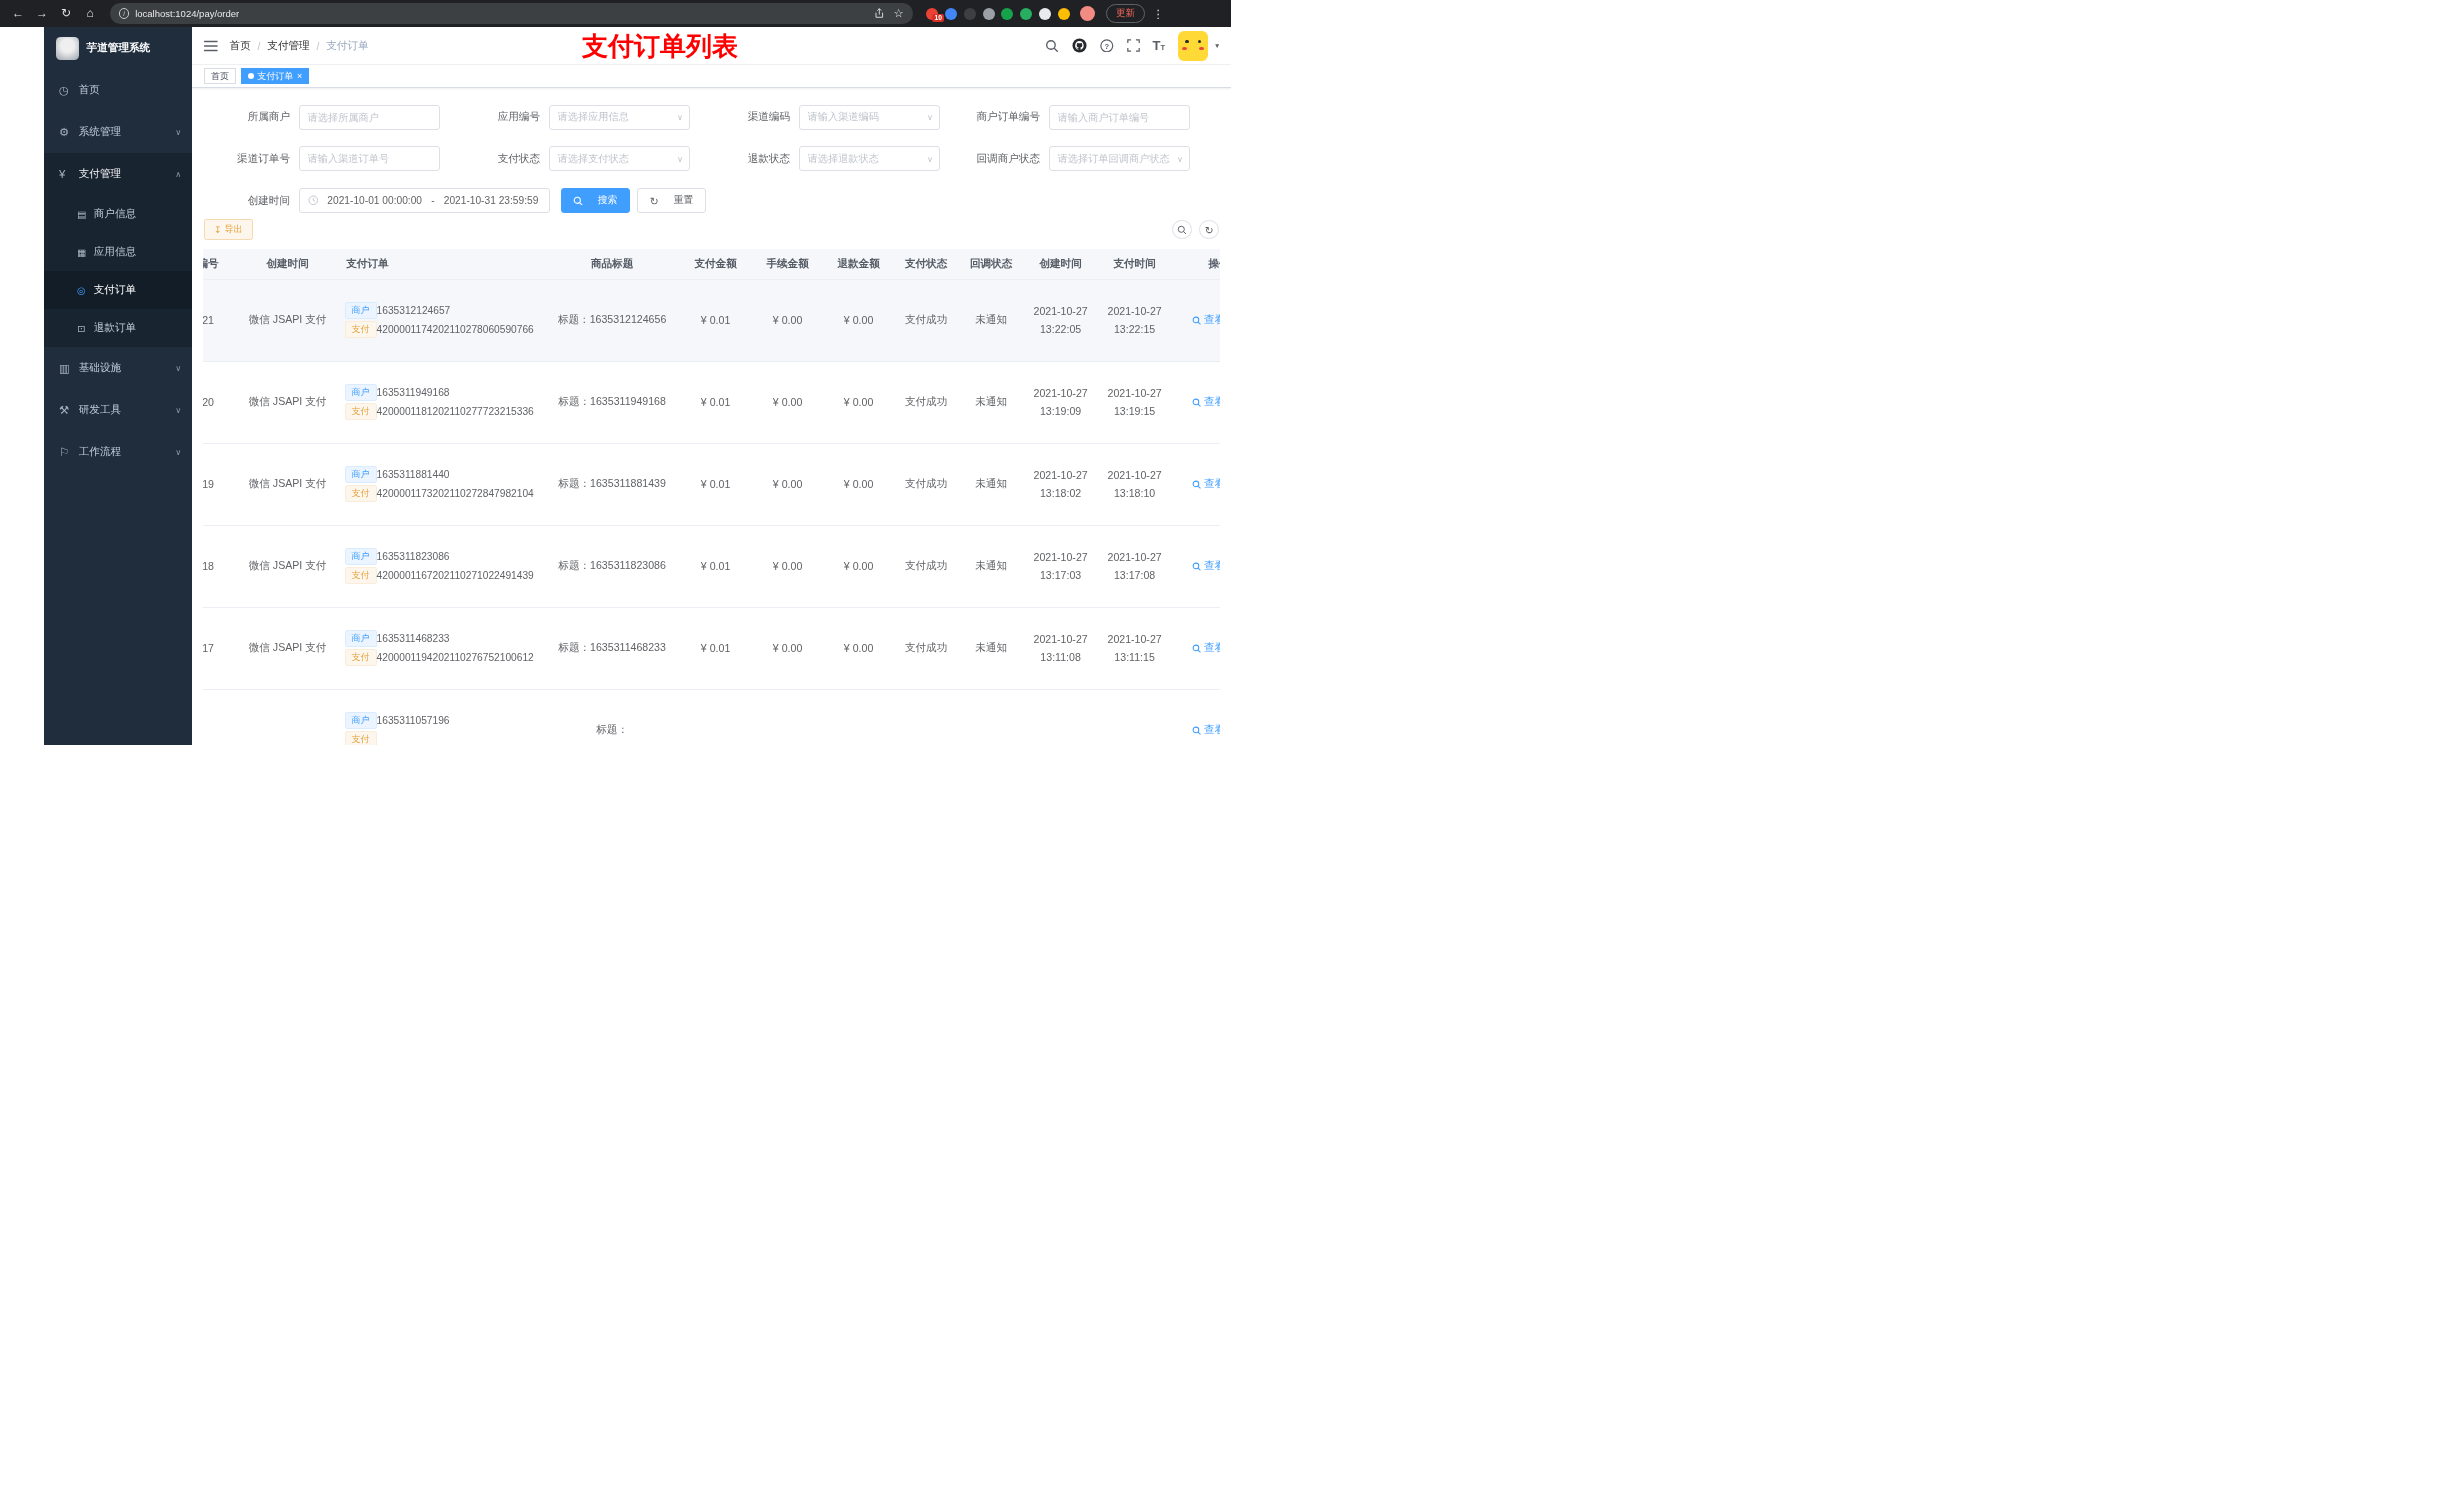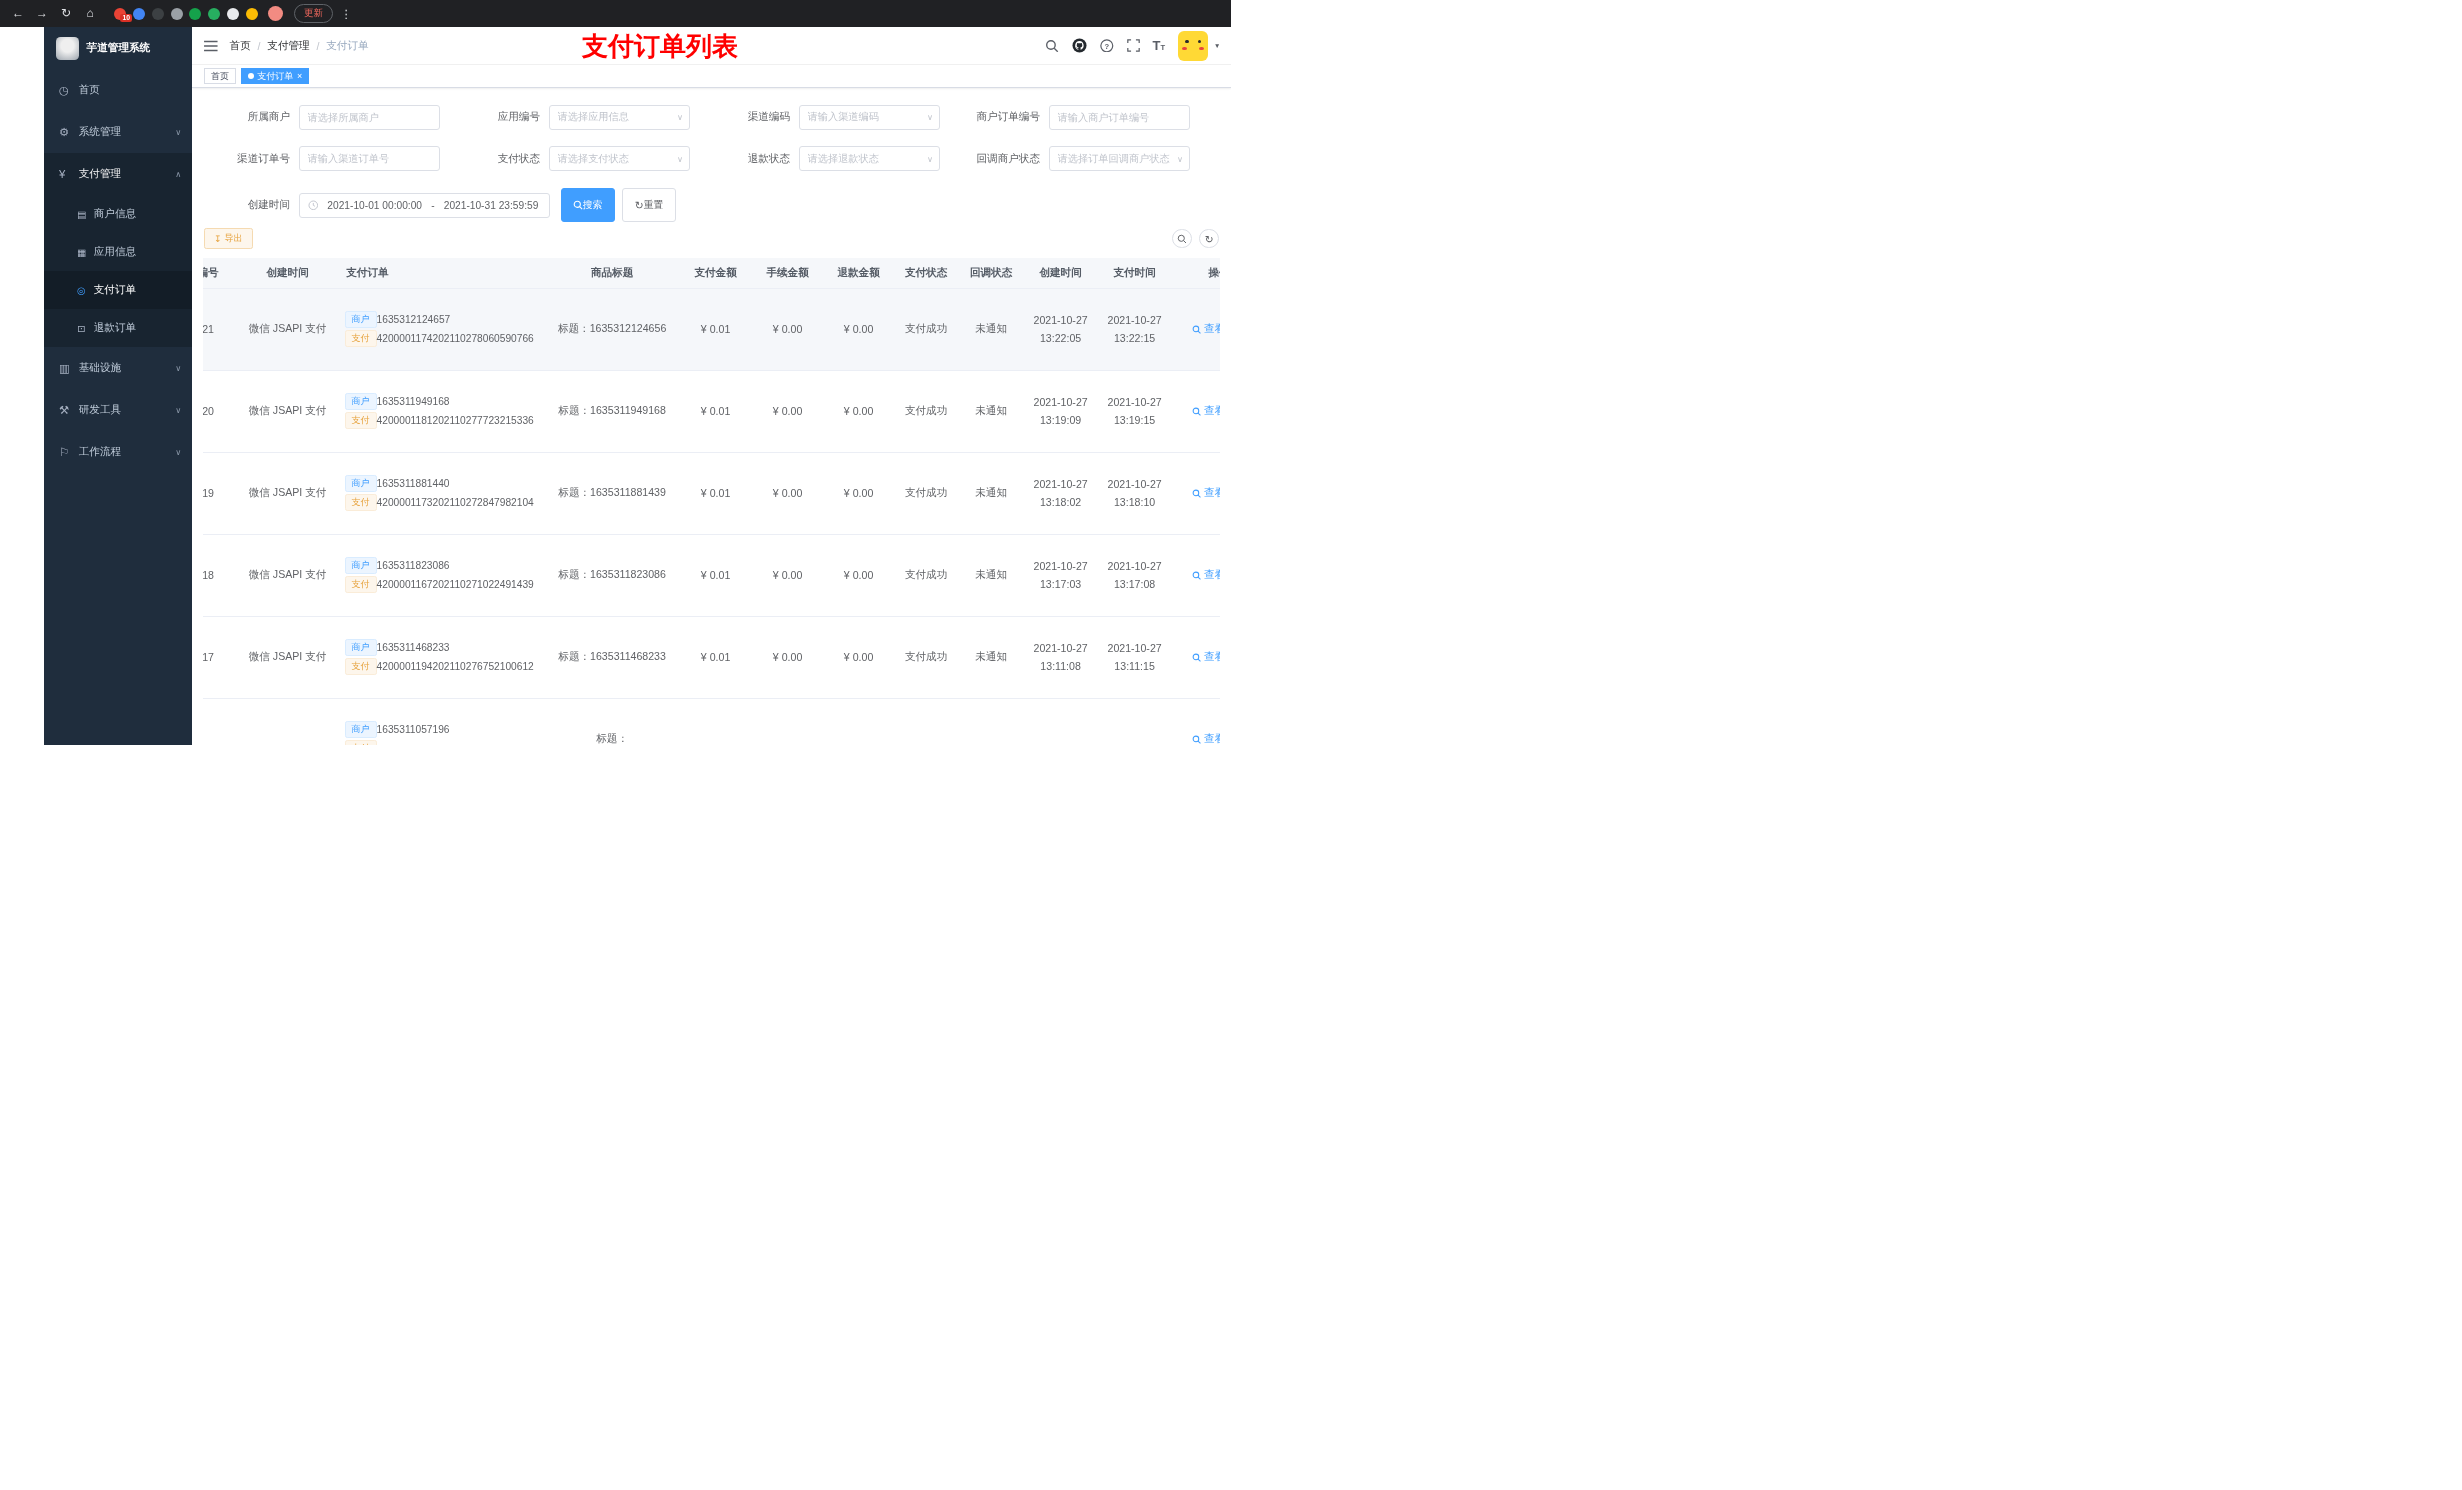--- a/index.html
+++ b/index.html
@@ -83,21 +83,21 @@
   input.control::placeholder { color:#c0c4cc; }
   .sel .ph { color:#c0c4cc; white-space:nowrap; overflow:hidden; }
   .chev-d { margin-left:auto; color:#c0c4cc; font-size:8.3px; padding-left:3px; }
   .field-date { display:flex; align-items:center; padding-left:30px; margin-bottom:0; width:auto; }
   .field-date .f-label { flex:none; width:77px; padding-right:9px; }
   .date-control { width:251px; gap:4.5px; color:#606266; }
   .d-val { flex:1; text-align:center; white-space:nowrap; }
   .d-sep { color:#606266; }
   .clock-ic { color:#c0c4cc; display:flex; }
 
-  .btn { height:34px; border-radius:3px; font-size:9.8px; display:inline-flex; align-items:center; gap:0;
+  .btn { height:25px; border-radius:3px; font-size:9.8px; display:inline-flex; align-items:center; gap:15px;
     padding:0 11.4px; cursor:pointer; border:0.8px solid #dcdfe6; background:#fff; color:#606266; }
   .btn-primary { background:#409eff; border-color:#409eff; color:#fff; margin-left:10.6px; }
   .btn-reset { margin-left:7.6px; }
   .ric { font-size:10.6px; }
 
   
   .toolbar { display:flex; align-items:center; padding:3px 12px 0; margin-top:3px; flex-shrink:0; }
   .btn-warn { background:#fdf6ec; border:0.8px solid #f5dab1; color:#e6a23c; height:21px; padding:0 9px;
     font-size:9px; border-radius:2.3px; display:inline-flex; align-items:center; gap:3px; cursor:pointer; }
   .tool-circles { margin-left:auto; display:flex; gap:7.6px; }
@@ -123,20 +123,34 @@
   .link { color:#409eff; display:inline-flex; align-items:center; gap:3px; cursor:pointer; white-space:nowrap; }
 </style>
 </head>
 <body>
 
 <div class="browser">
   <span class="nav-ic">←</span>
   <span class="nav-ic">→</span>
   <span class="nav-ic">↻</span>
   <span class="nav-ic">⌂</span>
+  <div class="urlbar">
+    <span class="info-i">i</span>
+    <span class="url-text">localhost:1024/pay/order</span>
+    <span class="urlbar-right">
+      <span class="share-ic">
+        <svg width="10.6" height="10.6" viewBox="0 0 16 16">
+            <path d="M8 1v9" stroke="#dfe1e5" stroke-width="1.4" fill="none"></path>
+            <path d="M5 4l3-3 3 3" stroke="#dfe1e5" stroke-width="1.4" fill="none"></path>
+            <path d="M3 7v7h10V7" stroke="#dfe1e5" stroke-width="1.4" fill="none"></path>
+          </svg>
+      </span>
+      <span class="star-ic">☆</span>
+    </span>
+  </div>
   <div class="ext-area" id="ext-area">
     <span class="ext-badge">10</span>
   <span class="ext-dot" style="background: rgb(234, 67, 53);"></span>
       <span class="ext-dot" style="background: rgb(66, 133, 244);"></span>
       <span class="ext-dot" style="background: rgb(60, 64, 67);"></span>
       <span class="ext-dot" style="background: rgb(154, 160, 166);"></span>
       <span class="ext-dot" style="background: rgb(21, 162, 75);"></span>
       <span class="ext-dot" style="background: rgb(39, 174, 96);"></span>
       <span class="ext-dot" style="background: rgb(232, 234, 237);"></span>
       <span class="ext-dot" style="background: rgb(251, 188, 4);"></span>

